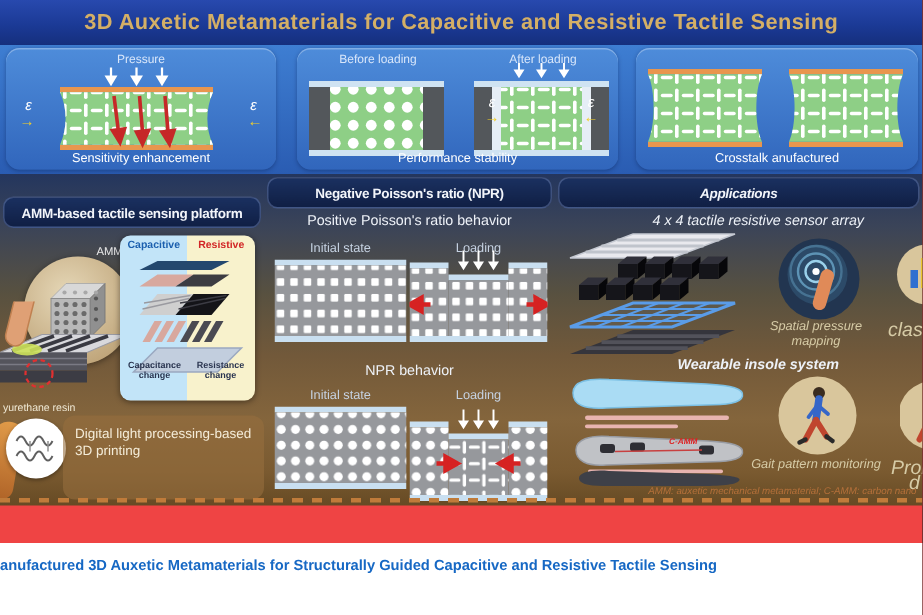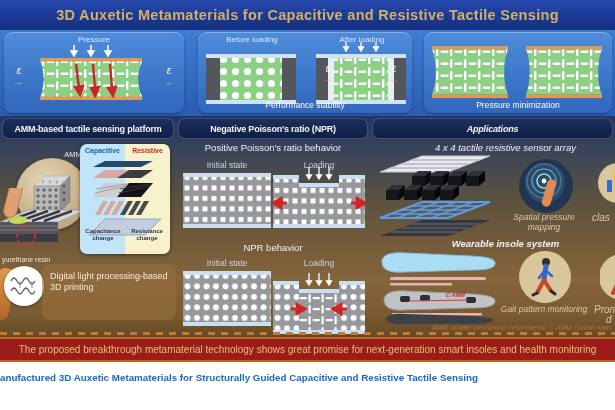--- a/index.html
+++ b/index.html
@@ -24,21 +24,21 @@
   .t-sub{font-size:8px;color:#d8e6fa;text-align:center;}
   .t-cap{font-size:8.5px;color:#ffffff;text-align:center;}
   .eps{color:#fff;font-style:italic;font-size:10px;line-height:9px;text-align:center;}
   .yar{color:#f2cf2a;font-weight:bold;font-size:10px;line-height:9px;text-align:center;}
 
   
   .middle{left:0;top:116px;width:615px;height:221px;
     background:linear-gradient(180deg,#24365e 0%,#3b4458 16%,#585140 36%,
                #72593a 55%,#84653c 74%,#7a5a30 90%,#664a24 100%);}
   .col{position:absolute;top:0;height:221px;}
-  .c1{left:2px;width:172px;} .c2{left:178px;width:190px;} .c3{left:372px;width:243px;font-style:italic;}
+  .c1{left:2px;width:172px;margin-top:13px;} .c2{left:178px;width:190px;} .c3{left:372px;width:243px;font-style:italic;}
   .hdr{position:absolute;left:0;top:2px;right:0;height:21px;border-radius:7px;
     background:linear-gradient(180deg,#1a3060,#101f44);
     border:1px solid rgba(140,160,210,.35);box-sizing:border-box;
     display:flex;align-items:center;justify-content:center;}
   .t-hdr{font-size:9px;font-weight:bold;color:#f2f5fa;letter-spacing:-.2px;white-space:nowrap;}
   .t-sec{font-size:9.5px;color:#eef2f8;text-align:center;}
   .t-lab{font-size:8.5px;color:#c6d2e2;text-align:center;}
   .t-tan{font-size:8.5px;color:#d6cba6;text-align:center;line-height:1.2;}
 
   
@@ -64,21 +64,21 @@
     background:#9c1b1b;border-top:2px solid #b9692a;border-bottom:2px solid #b9692a;
     display:flex;align-items:center;justify-content:center;}
   .t-banner{font-size:10px;color:#e7c271;}
   .footer{left:0;top:362px;width:615px;height:48px;background:#ffffff;padding-left:40px;}
   .t-ftitle{font-size:9.8px;font-weight:bold;color:#1668c4;white-space:nowrap;}
   .t-fmeta{font-size:8.5px;color:#5a6068;white-space:nowrap;}
   .t-fmeta .sep{margin:0 6px;color:#8a9098;}
   .t-fmeta .jrnl{font-style:italic;}
   .camm{font-size:5.5px;font-weight:bold;color:#d22;}
   .footnote{font-size:6.5px;color:#b5703a;white-space:nowrap;}
-  .frag{font-size:10px;color:#d6cba6;}
+  .frag{font-size:13px;color:#d6cba6;}
 </style>
 </head>
 <body>
 
 <div id="root">
 
   <div class="abs titlebar">
     <span class="t-title">3D Auxetic Metamaterials for Capacitive and Resistive Tactile Sensing</span>
   </div>
 
@@ -111,20 +111,21 @@
           <line x1="61" y1="20" x2="63" y2="44"></line>
             <polygon points="59,44 67,43 63,52"></polygon>
           <line x1="78" y1="20" x2="80" y2="44"></line>
             <polygon points="76,44 84,43 81,52"></polygon>
         </g>
       </svg>
       <div class="abs eps" style="left:8px;top:34px;width:14px;">ε</div>
       <div class="abs yar" style="left:3px;top:45px;width:22px;">→</div>
       <div class="abs eps" style="right:8px;top:34px;width:14px;">ε</div>
       <div class="abs yar" style="right:3px;top:45px;width:22px;">←</div>
+      <div class="abs t-cap" style="left:0;right:0;bottom:3px;">Sensitivity enhancement</div>
     </div>
 
     <div class="tpanel p2">
       <div class="abs t-sub" style="left:6px;top:3px;width:96px;">Before loading</div>
       <div class="abs t-sub" style="left:116px;top:3px;width:96px;text-align:center;">After loading</div>
       <svg class="abs" style="left:8px;top:22px;" width="90" height="50" viewBox="0 0 90 50">
         <defs>
             <pattern id="cA" width="12" height="12" patternUnits="userSpaceOnUse">
           <circle cx="5.5" cy="5.5" r="3.6" fill="#fff"></circle>
             </pattern>
@@ -181,21 +182,21 @@
           <path d="M6,3.5 C11,14 11,38 6,48.5 L82,48.5 C77,38 77,14 82,3.5 Z" fill="#8ecf86"></path>
           <path d="M6,3.5 C11,14 11,38 6,48.5 L82,48.5 C77,38 77,14 82,3.5 Z" fill="url(#dC)"></path>
         </g>
         <g>
           <rect x="100" y="0" width="76" height="3.5" fill="#e8964e"></rect>
           <rect x="100" y="48.5" width="76" height="3.5" fill="#e8964e"></rect>
           <path d="M100,3.5 C105,14 105,38 100,48.5 L176,48.5 C171,38 171,14 176,3.5 Z" fill="#8ecf86"></path>
           <path d="M100,3.5 C105,14 105,38 100,48.5 L176,48.5 C171,38 171,14 176,3.5 Z" fill="url(#dC)"></path>
         </g>
       </svg>
-      <div class="abs t-cap" style="left:0;right:0;bottom:3px;">Pressure minimization</div>
+      <div class="abs t-cap" style="left:0;right:0;bottom:3px;">Crosstalk anufactured</div>
     </div>
   </div>
 
   <div class="abs middle">
 
     <div class="col c1">
       <div class="hdr">
         <span class="t-hdr">AMM-based tactile sensing platform</span>
       </div>
       <div class="abs ammlbl" style="left:48px;top:34px;width:46px;">AMM</div>
@@ -539,21 +540,18 @@
         <line x1="19" y1="31" x2="25" y2="42" stroke="#c0452e" stroke-width="4" stroke-linecap="round"></line>
       </svg>
       <div class="abs frag" style="left:222px;top:188px;width:30px;">Pron</div>
       <div class="abs frag" style="left:234px;top:198px;width:20px;">d</div>
 
       <div class="abs footnote" style="right:4px;top:208px;">AMM: auxetic mechanical metamaterial; C-AMM: carbon nano</div>
     </div>
   </div>
 
   <div class="abs dashline"></div>
-  <div class="abs banner">
-    <span class="t-banner">The proposed breakthrough metamaterial technology shows great promise for next-generation smart insoles and health monitoring</span>
-  </div>
 
   <div class="abs footer">
     <div class="abs t-ftitle" style="left:0;top:10px;">anufactured 3D Auxetic Metamaterials for Structurally Guided Capacitive and Resistive Tactile Sensing</div>
   </div>
 
 </div>
 
 </body></html>

